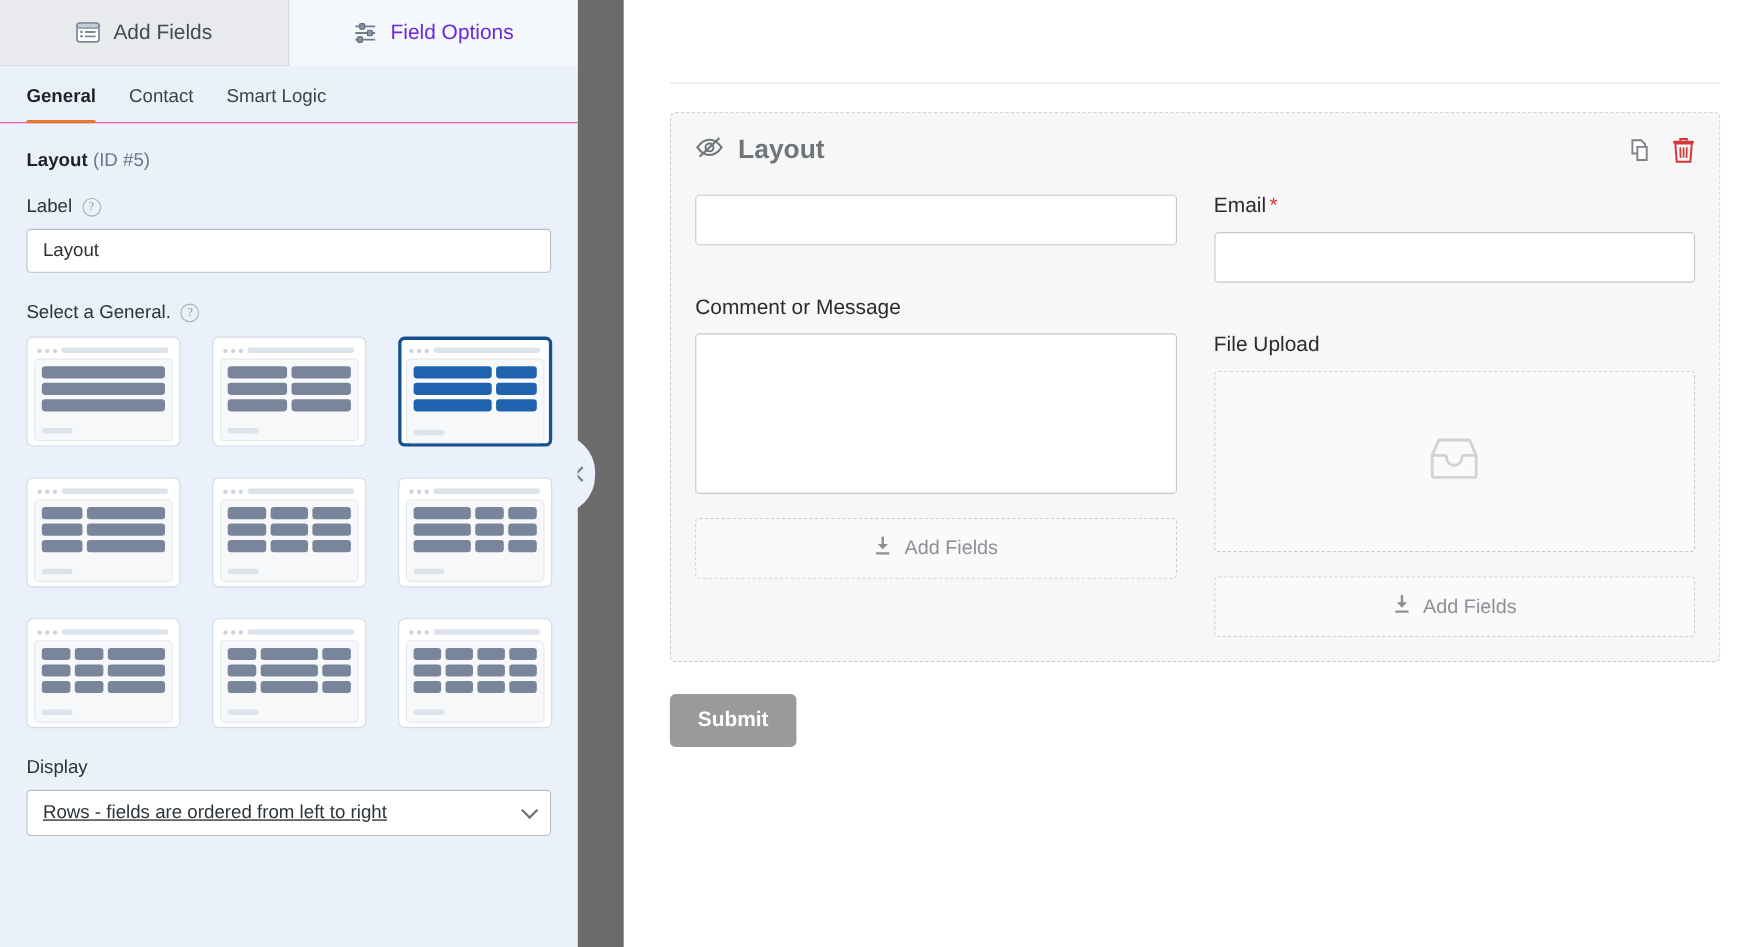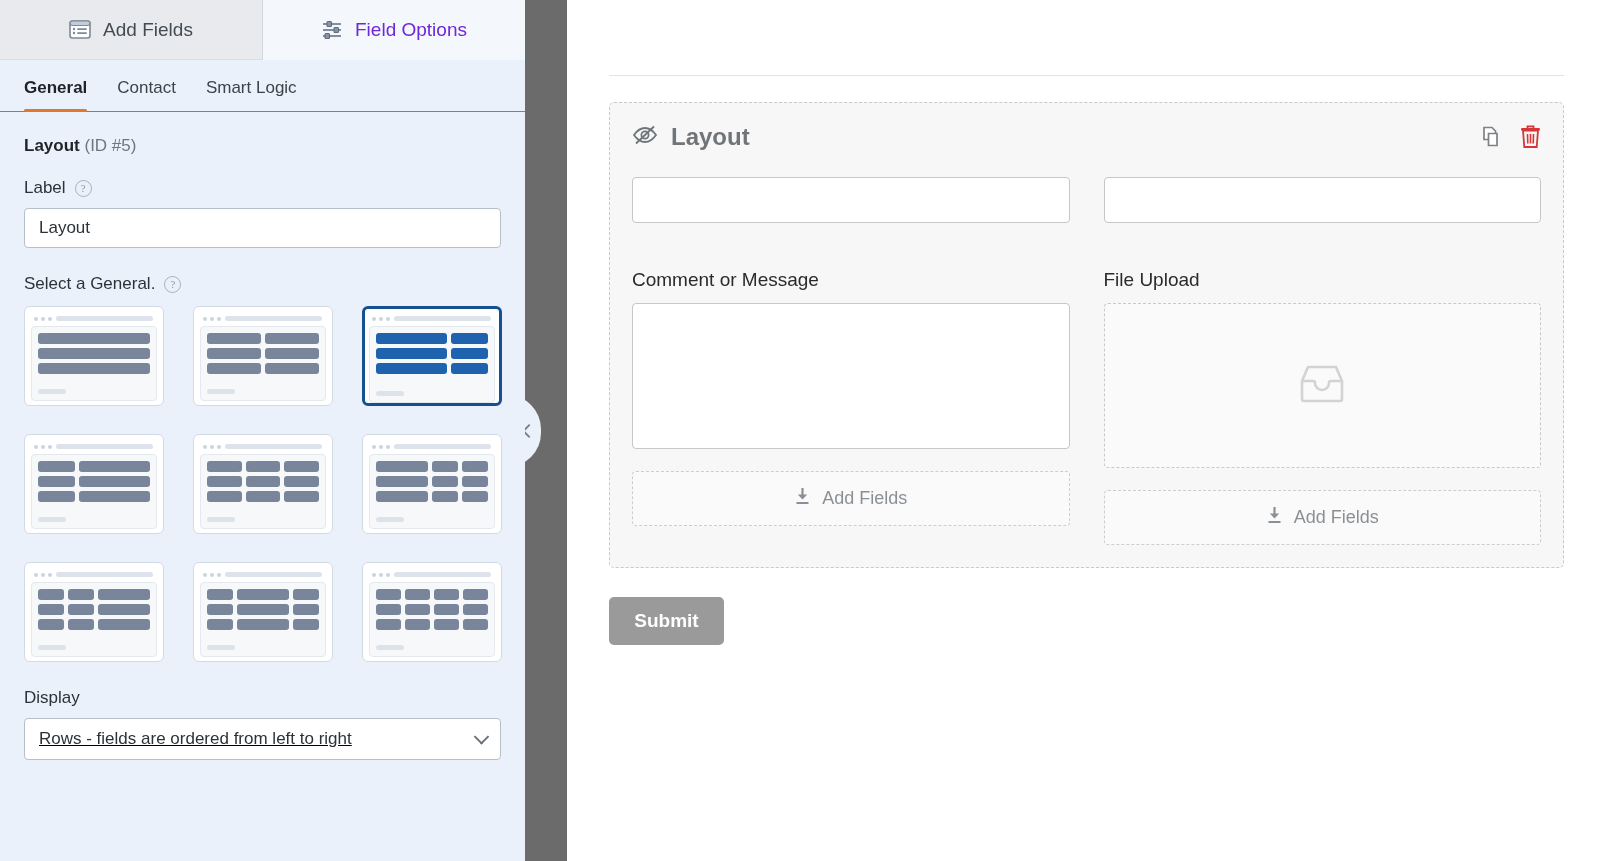--- a/index.html
+++ b/index.html
@@ -594,20 +594,23 @@
                 <line x1="8.5" y1="1" x2="8.5" y2="10.5" stroke="#8b9096" stroke-width="2.2"></line>
                 <path d="M3.8 7.5 8.5 12.4 13.2 7.5z" fill="#8b9096"></path>
                 <line x1="2.5" y1="16" x2="14.5" y2="16" stroke="#8b9096" stroke-width="2"></line>
               </svg>
             </span>
             <span>Add Fields</span>
           </div>
         </div>
 
         <div class="col">
+          <div class="f-label">
+            <span>Email</span><span class="req">*</span>
+          </div>
           <div class="f-input"></div>
 
           <div class="f-gap"></div>
 
           <div class="f-label">
             <span>File Upload</span>
           </div>
           <div class="dropzone">
             <span>
               <svg width="48" height="42" viewBox="0 0 48 42">

